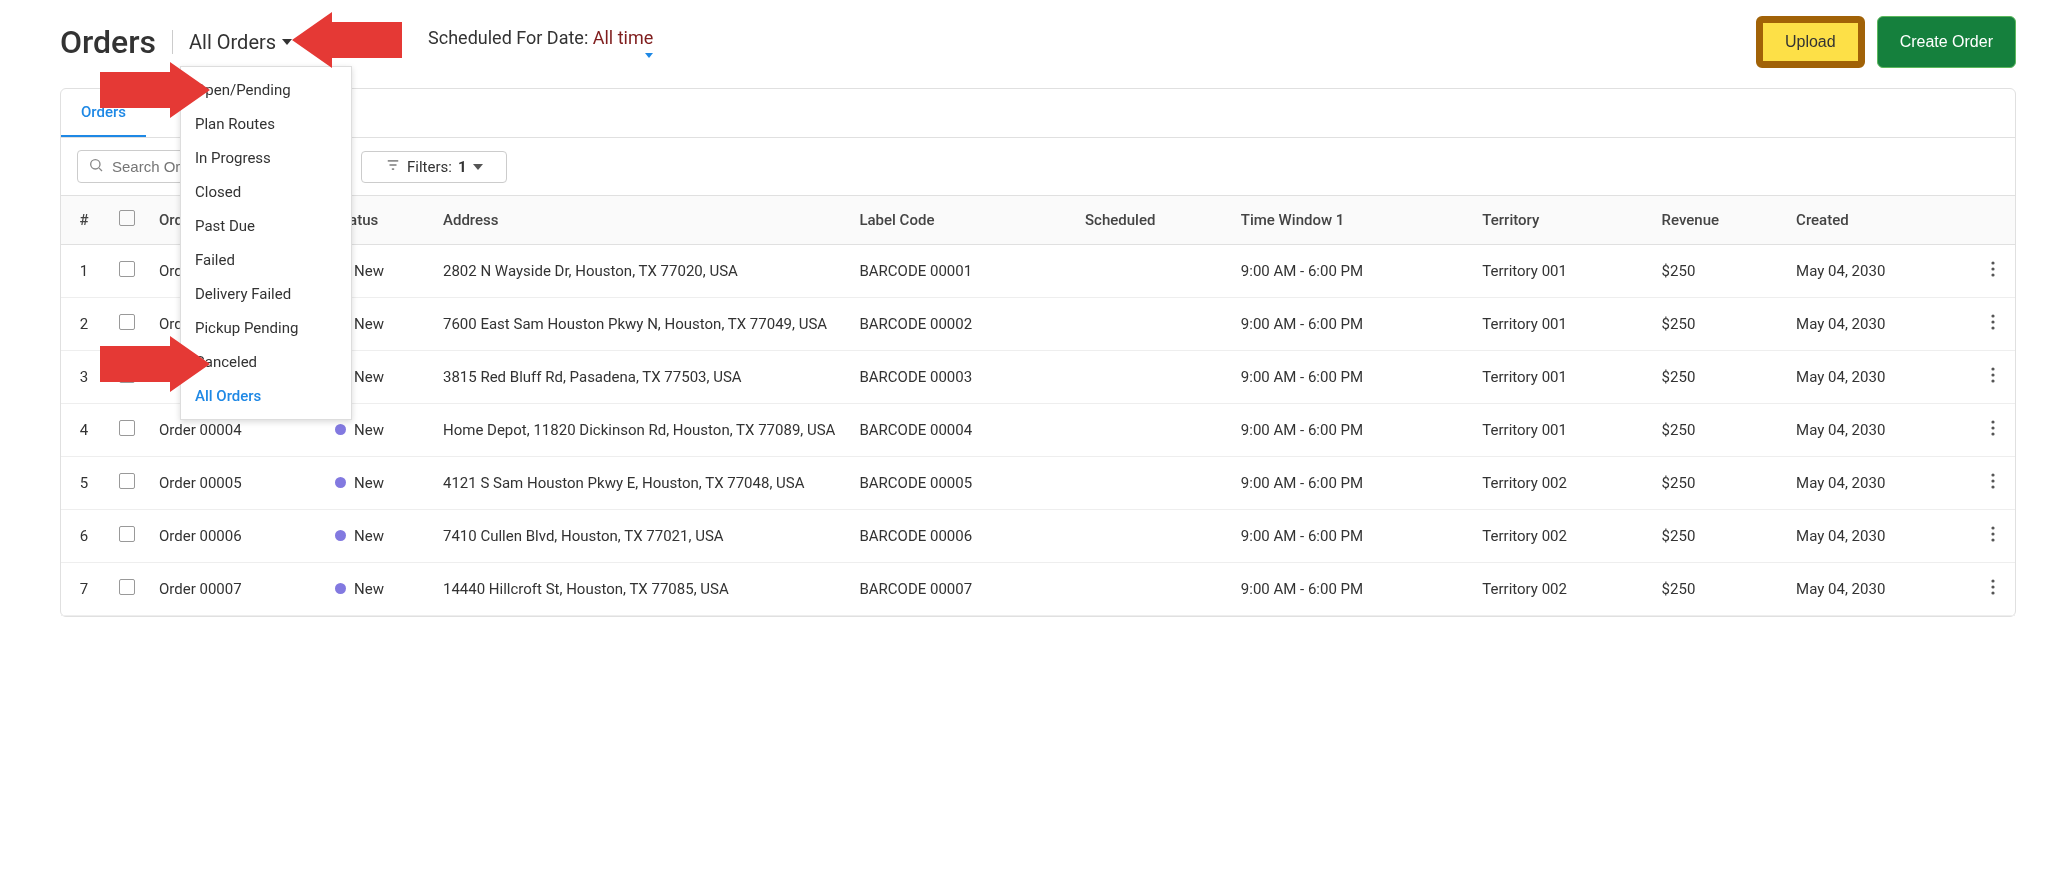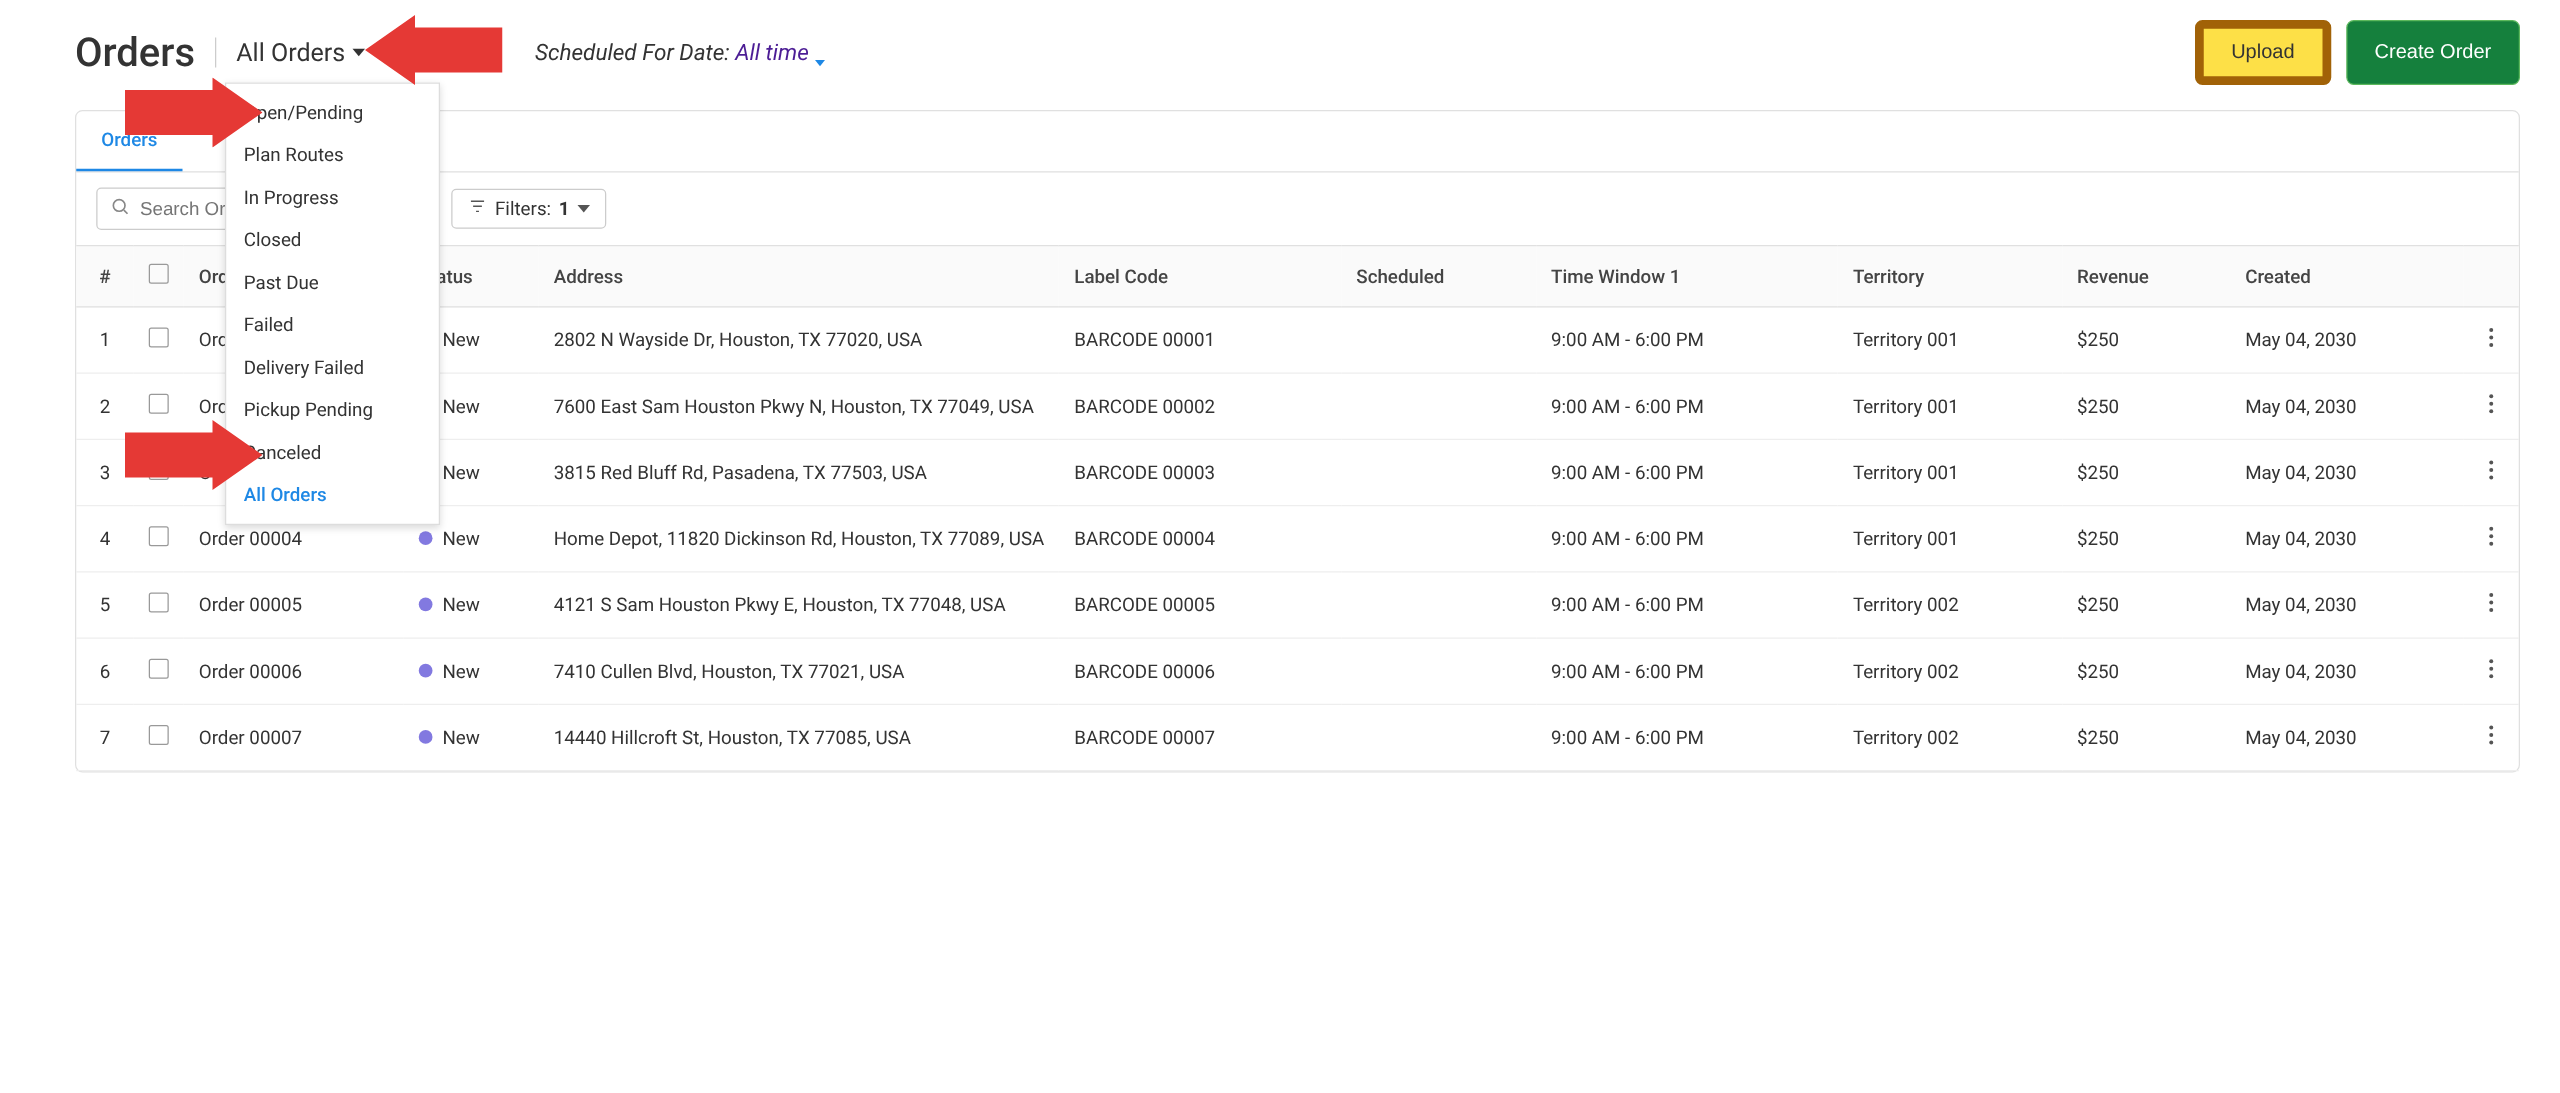--- a/index.html
+++ b/index.html
@@ -3,40 +3,40 @@
 <meta charset="utf-8">
 <style>
   * { box-sizing: border-box; margin: 0; padding: 0; }
   body { font-family: -apple-system, BlinkMacSystemFont, "Segoe UI", Roboto, Helvetica, Arial, sans-serif; background: #fff; color: #333; font-size: 14px; }
   .page { padding: 16px 32px; margin-left: 28px; }
   .header-row { display: flex; align-items: center; justify-content: space-between; margin-bottom: 20px; position: relative; }
   .header-left { display: flex; align-items: center; gap: 16px; }
   .page-title { font-size: 32px; font-weight: 500; color: #333; }
   .dropdown-trigger { font-size: 20px; color: #333; cursor: pointer; display: inline-flex; align-items: center; gap: 6px; border-left: 1px solid #ccc; padding-left: 16px; }
   .caret-down { width: 0; height: 0; border-left: 5px solid transparent; border-right: 5px solid transparent; border-top: 6px solid #333; }
-  .scheduled-filter { font-size: 18px; color: #333; margin-left: 120px; font-style: italic; }
-  .scheduled-filter .link { color: #4c1d95; cursor: pointer; display: inline-flex; align-items: flex-end; gap: 5px; }
+  .scheduled-filter { font-size: 18px; color: #333; margin-left: 120px; }
+  .scheduled-filter .link { color: #7f1d1d; cursor: pointer; display: inline-flex; align-items: flex-end; gap: 5px; flex-direction: column; }
   .caret-blue-down { width: 0; height: 0; border-left: 4px solid transparent; border-right: 4px solid transparent; border-top: 5px solid #1e88e5; }
   .header-right { display: flex; gap: 12px; }
   .btn { padding: 10px 22px; border-radius: 6px; font-size: 16px; cursor: pointer; border: 1px solid transparent; }
   .btn-outline { background: #fde047; border: 7px solid #a16207; color: #333; text-align: right; }
   .btn-primary { background: #15803d; color: #fff; border: 1px solid #5cb85c; }
   .dropdown-menu { position: absolute; top: 50px; left: 120px; background: #fff; border: 1px solid #ddd; box-shadow: 0 2px 6px rgba(0,0,0,0.15); width: 172px; z-index: 100; padding: 6px 0; }
   .dropdown-item { padding: 8px 14px; font-size: 15px; cursor: pointer; color: #333; }
   .dropdown-item.active { color: #1e88e5; font-weight: 500; }
   .arrow { position: absolute; z-index: 200; }
   .arrow svg { display: block; }
   .main-card { border: 1px solid #e0e0e0; border-radius: 6px; background: #fff; }
   .tabs { border-bottom: 1px solid #e0e0e0; }
   .tab { display: inline-block; padding: 14px 20px; font-size: 15px; color: #1e88e5; font-weight: 500; border-bottom: 2px solid #1e88e5; cursor: pointer; }
   .toolbar { padding: 12px 16px; display: flex; align-items: center; gap: 12px; }
   .search-wrap { position: relative; display: flex; align-items: center; border: 1px solid #ccc; border-radius: 4px; padding: 6px 10px; width: 272px; }
   .search-icon { margin-right: 8px; color: #888; }
   .search-input { border: none; outline: none; font-size: 15px; color: #333; flex: 1; }
-  .filter-chip { border: 1px solid #ccc; border-radius: 4px; padding: 6px 12px; display: inline-flex; align-items: center; gap: 6px; font-size: 15px; cursor: pointer; }
+  .filter-chip { border: 1px solid #ccc; border-radius: 4px; padding: 6px 23px; display: inline-flex; align-items: center; gap: 6px; font-size: 15px; cursor: pointer; }
   .filter-icon { color: #555; }
   table { width: 100%; border-collapse: collapse; }
   thead th { background: #fafafa; text-align: left; padding: 14px 12px; font-size: 15px; font-weight: 500; color: #444; border-top: 1px solid #e0e0e0; border-bottom: 1px solid #e0e0e0; white-space: nowrap; }
   tbody td { padding: 16px 12px; font-size: 15px; color: #333; border-bottom: 1px solid #eee; white-space: nowrap; }
   .status-cell { display: inline-flex; align-items: center; gap: 8px; text-align: center; }
   .status-dot { width: 11px; height: 11px; border-radius: 50%; background: #8279e0; display: inline-block; }
   .kebab { cursor: pointer; color: #555; padding: 4px 8px; }
   .checkbox { width: 16px; height: 16px; border: 1.5px solid #999; border-radius: 2px; display: inline-block; cursor: pointer; }
   .table-footer { padding: 16px; text-align: center; font-size: 15px; color: #333; }
   .table-footer b { font-weight: 600; }

